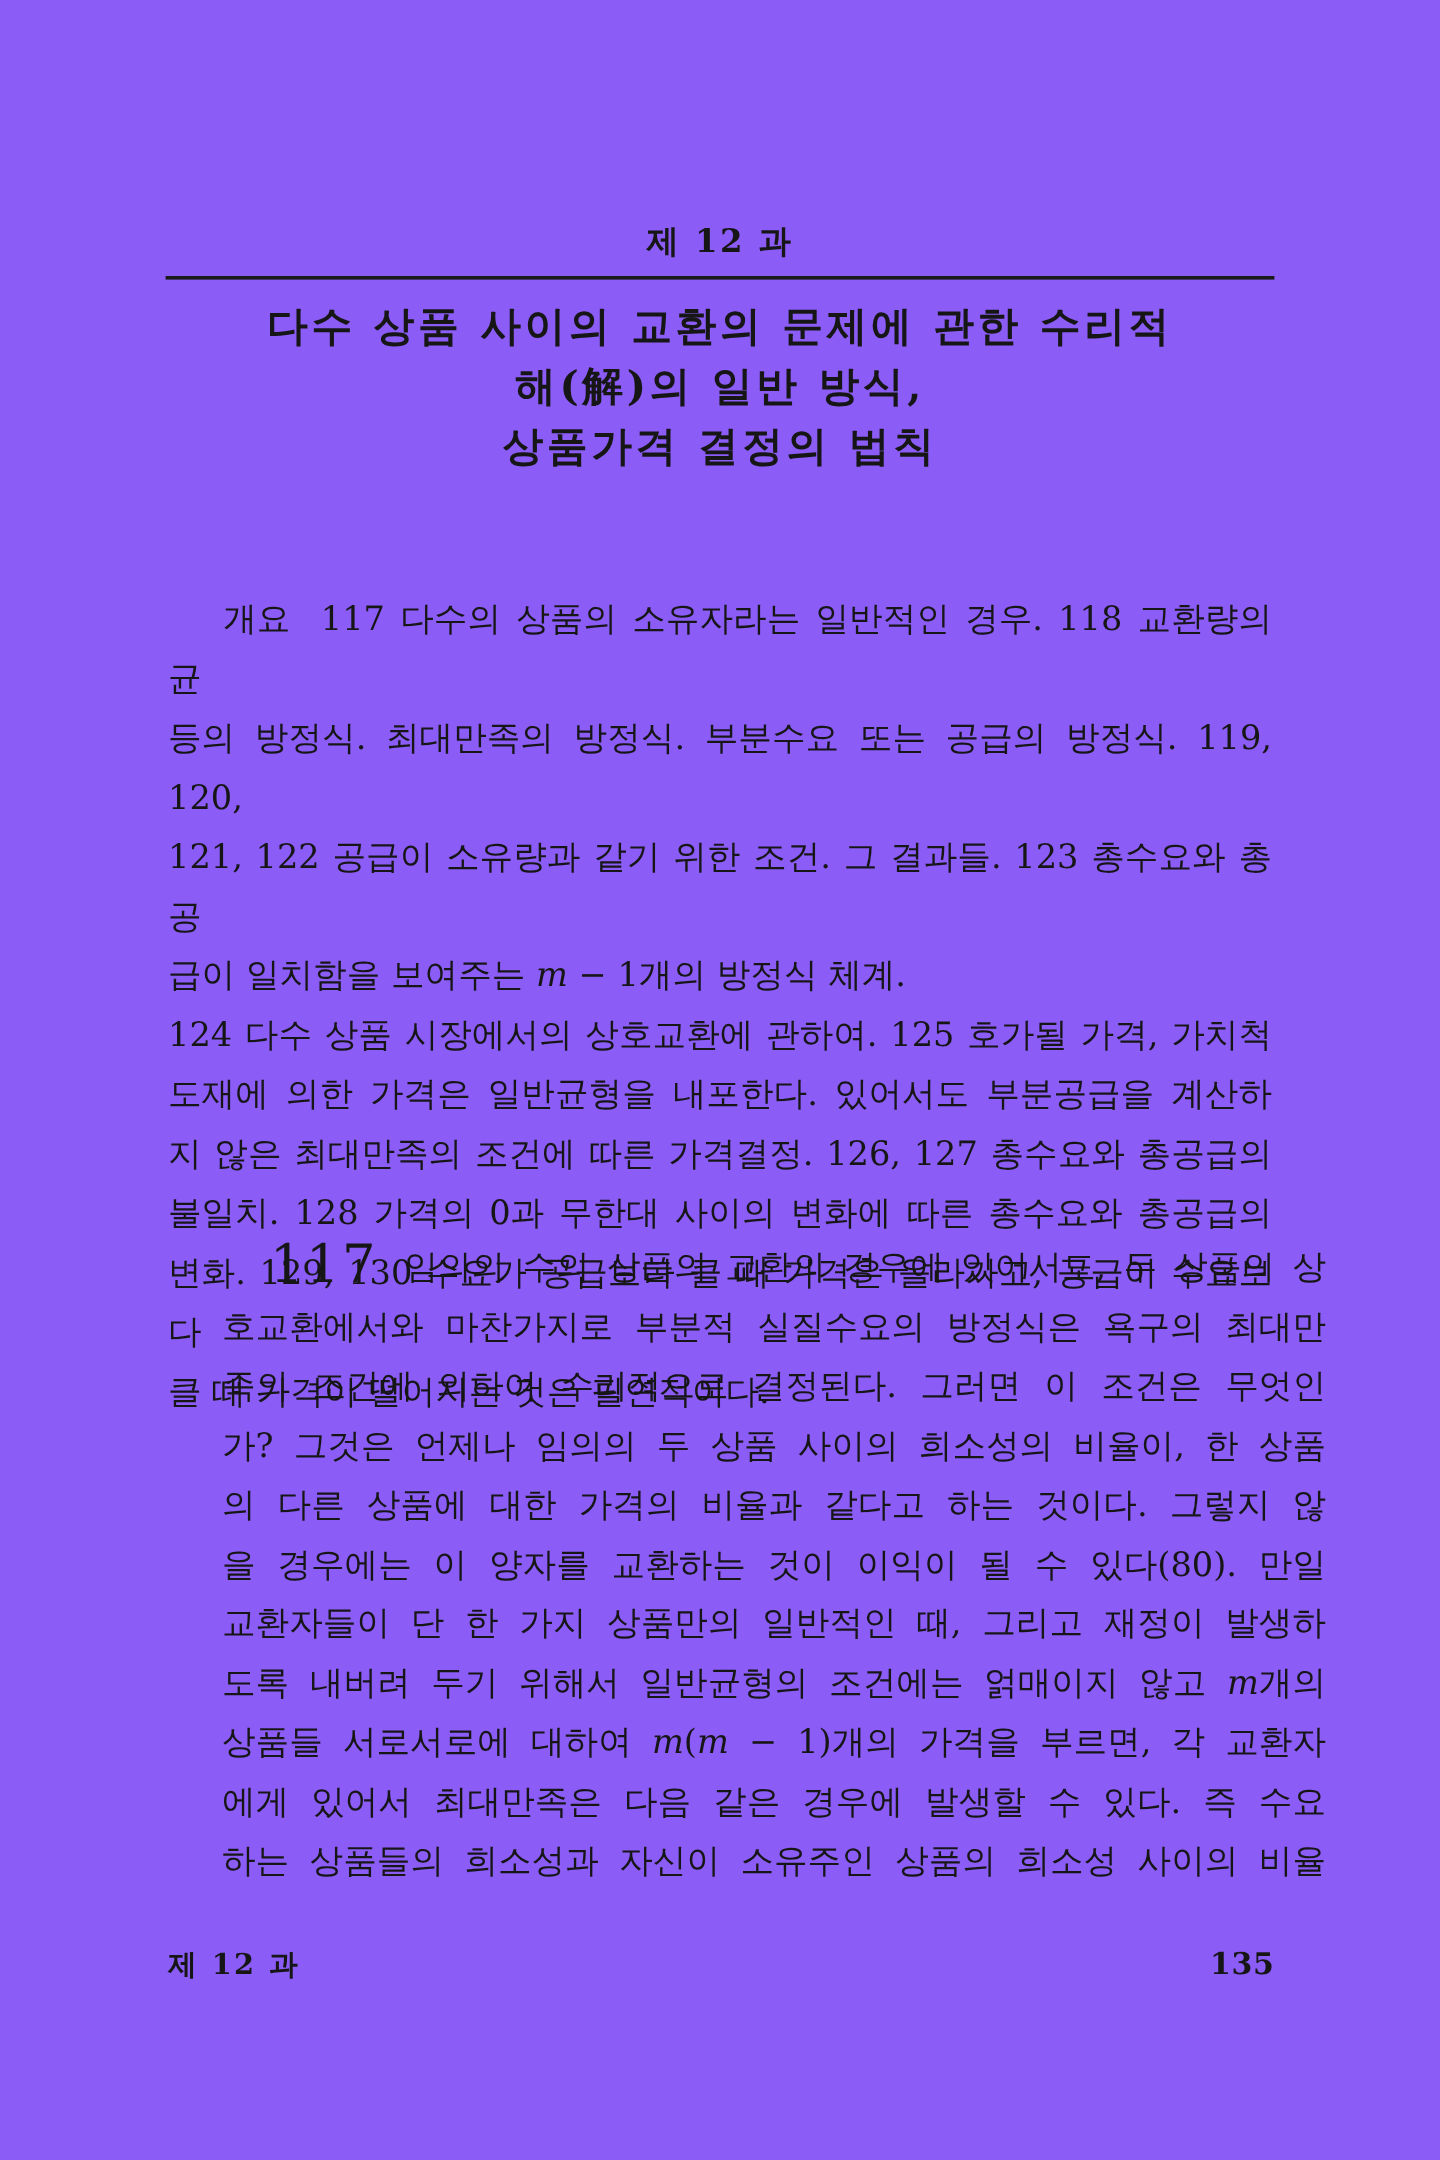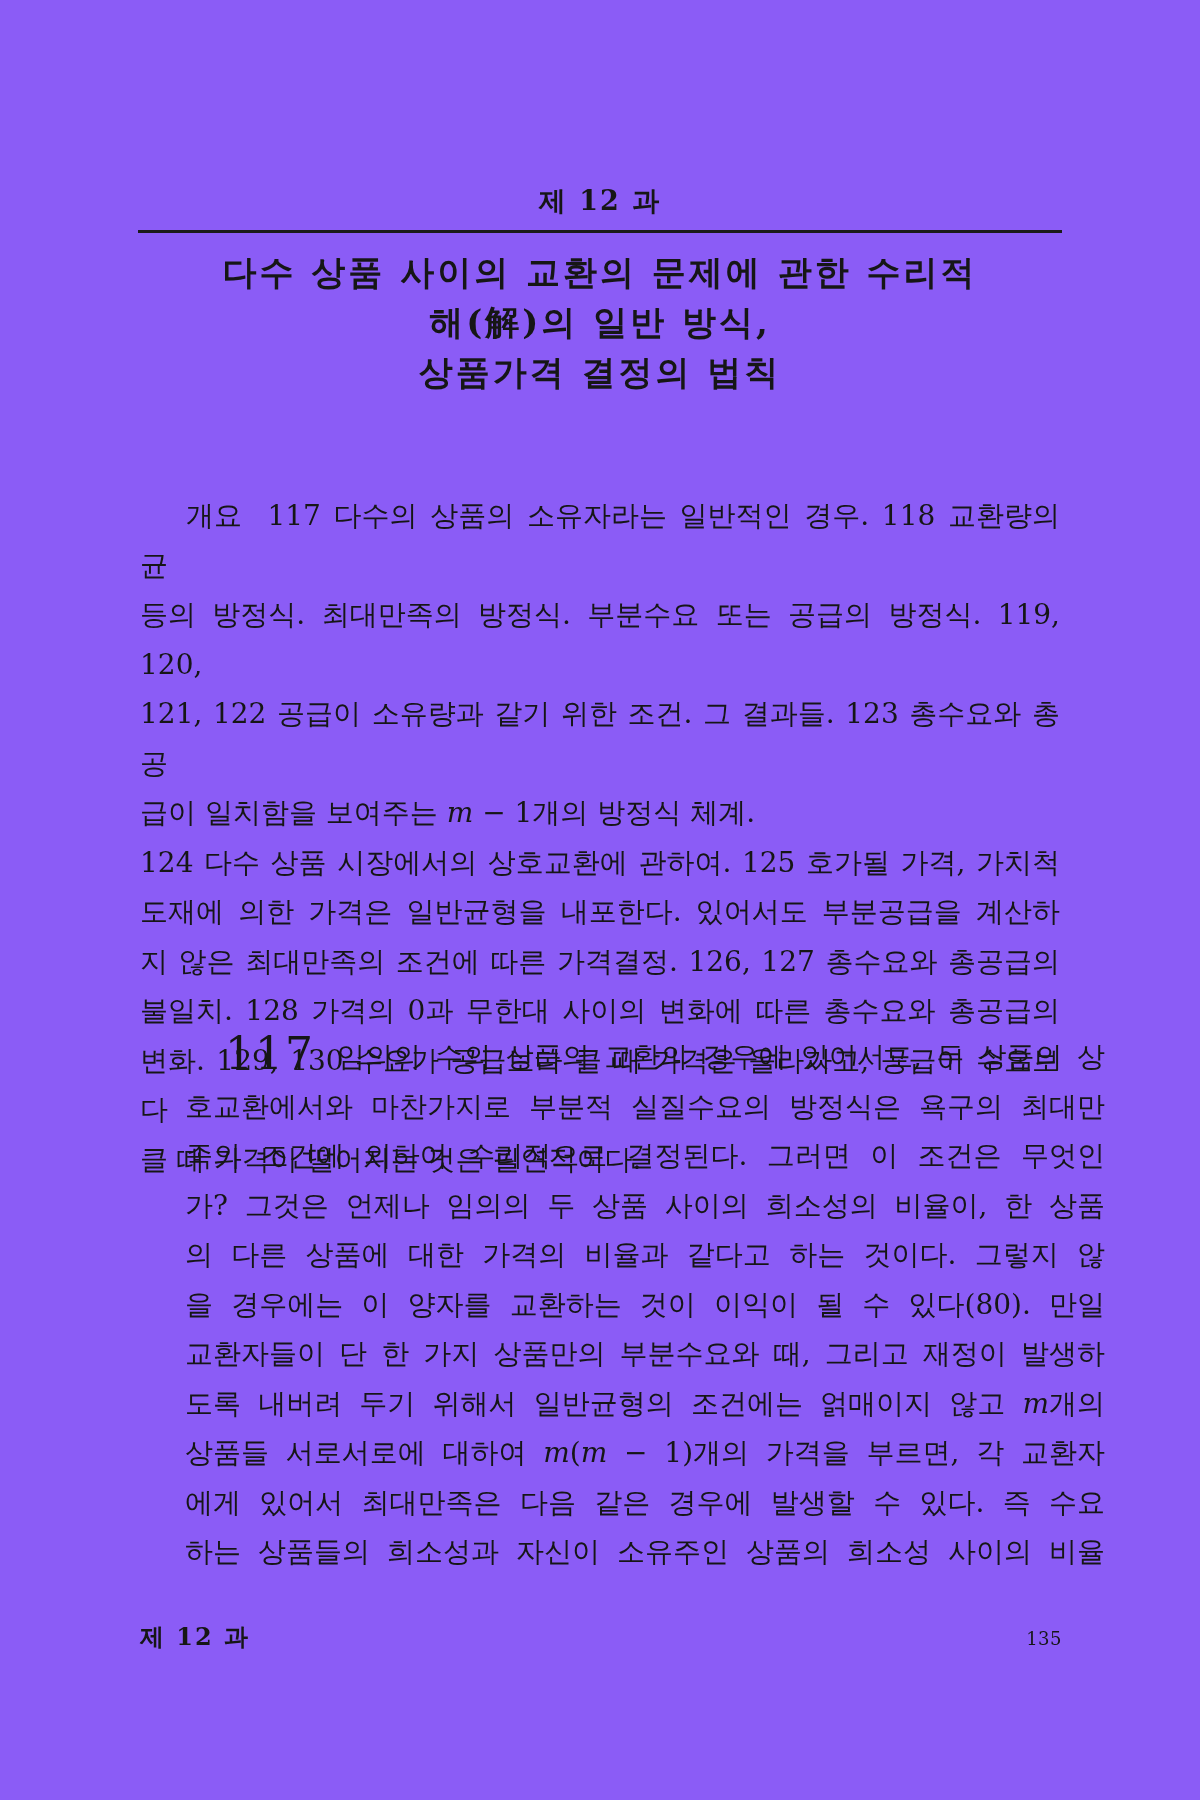--- a/index.html
+++ b/index.html
@@ -62,21 +62,21 @@
     vertical-align:-3px;
   }
   .mvar{font-style:italic;font-family:"DejaVu Serif","Liberation Serif",serif;}
   .footer{
     position:absolute;top:1621px;left:140px;width:922px;
     display:flex;align-items:baseline;
     font-size:24px;font-weight:600;letter-spacing:0.5px;
   }
   .f-chapter{flex:0 0 auto;letter-spacing:2px;}
   .f-title{flex:0 0 auto;margin-left:28px;}
-  .f-page{flex:0 0 auto;margin-left:auto;font-weight:400;font-size:18px;}
+  .f-page{flex:0 0 auto;margin-left:auto;font-weight:700;font-size:25px;}
 </style>
 </head>
 <body>
 
 <div class="page">
 
   <div class="chapter-label">제 12 과</div>
 
   <div class="head-rule"></div>
 
@@ -100,21 +100,21 @@
     </div>
 
   <div class="section para">
     <div class="first-line"><span class="sec-num">117</span><span class="first-rest">임의의 수의 상품의 교환의 경우에 있어서도, 두 상품의 상</span></div>
     <div class="section-lines">
         <div class="line">호교환에서와 마찬가지로 부분적 실질수요의 방정식은 욕구의 최대만</div>
         <div class="line">족의 조건에 의하여 수리적으로 결정된다. 그러면 이 조건은 무엇인</div>
         <div class="line">가? 그것은 언제나 임의의 두 상품 사이의 희소성의 비율이, 한 상품</div>
         <div class="line">의 다른 상품에 대한 가격의 비율과 같다고 하는 것이다. 그렇지 않</div>
         <div class="line">을 경우에는 이 양자를 교환하는 것이 이익이 될 수 있다(80). 만일</div>
-        <div class="line">교환자들이 단 한 가지 상품만의 부분수요와 때, 그리고 재정이 발생하</div>
+        <div class="line">교환자들이 단 한 가지 상품만의 일반적인 때, 그리고 재정이 발생하</div>
         <div class="line">도록 내버려 두기 위해서 일반균형의 조건에는 얽매이지 않고 <span class="mvar">m</span>개의</div>
         <div class="line">상품들 서로서로에 대하여 <span class="mvar">m</span>(<span class="mvar">m</span> − 1)개의 가격을 부르면, 각 교환자</div>
         <div class="line">에게 있어서 최대만족은 다음 같은 경우에 발생할 수 있다. 즉 수요</div>
         <div class="line">하는 상품들의 희소성과 자신이 소유주인 상품의 희소성 사이의 비율</div>
       </div>
   </div>
 
   <div class="footer">
     <span class="f-chapter">제 12 과</span>
     <span class="f-page">135</span>

